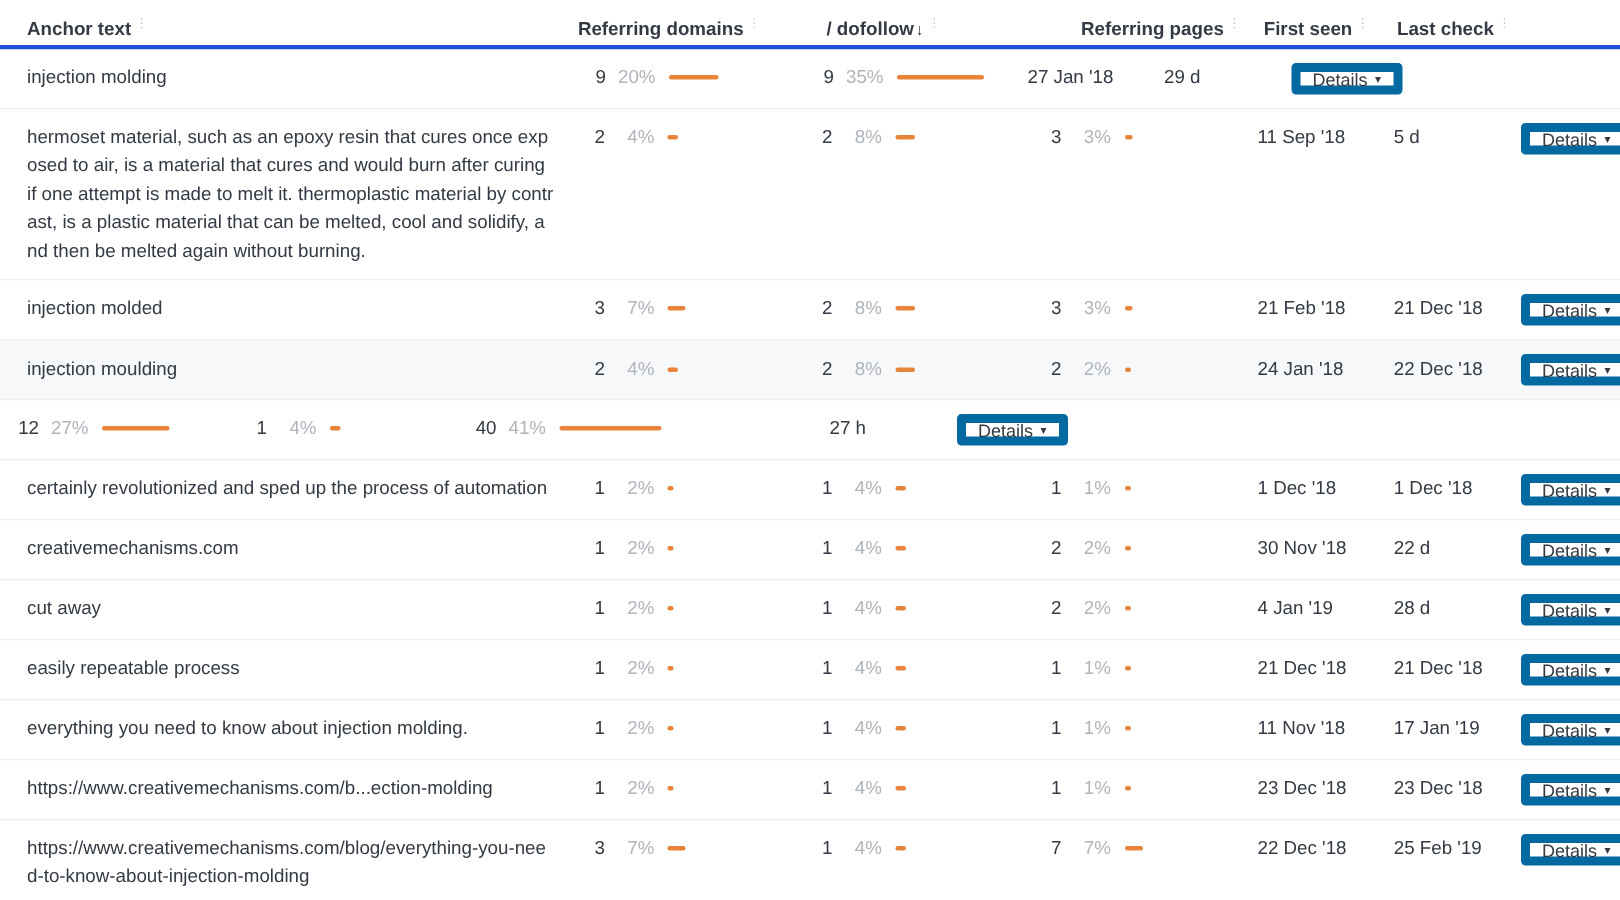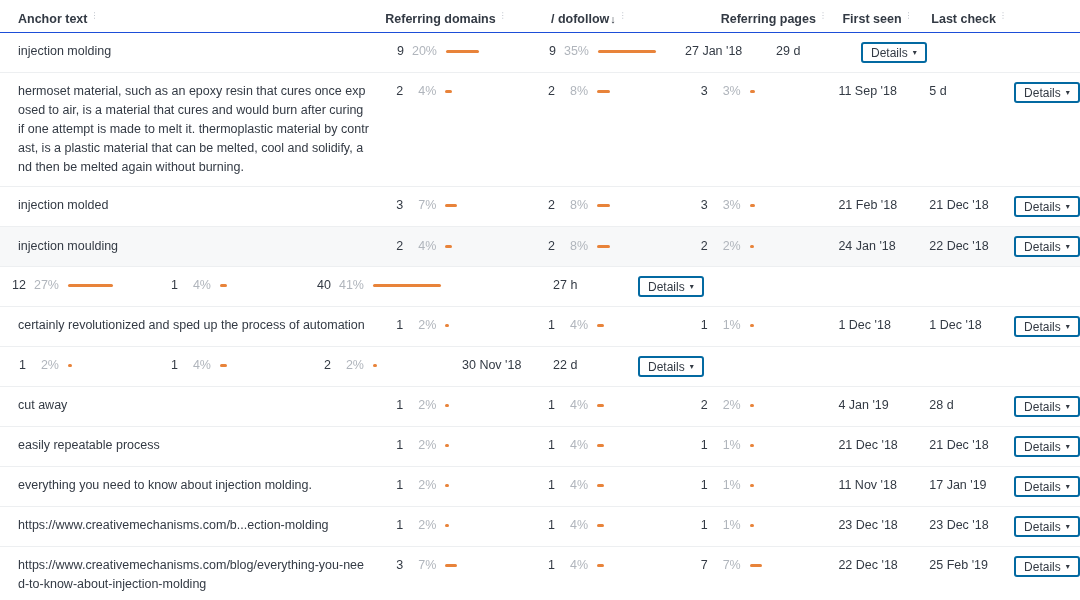--- a/index.html
+++ b/index.html
@@ -16,21 +16,21 @@
     background: #fff;
   }
 
   
   .thead {
     display: flex;
     align-items: flex-start;
     height: 33px;
     padding-top: 9px;
     background: #fff;
-    border-bottom: 1px solid #1d4ed8;
+    border-bottom: 3px solid #1d4ed8;
   }
   .th {
     font-size: 12.5px;
     font-weight: bold;
     color: #333a44;
     white-space: nowrap;
     position: relative;
     line-height: 14px;
   }
   .th .info {
@@ -127,21 +127,21 @@
   .c-last.cell  { padding-left: 9px; }
 
   .c-details.cell { padding-left: 4px; }
   .details-btn {
     display: inline-flex;
     align-items: center;
     justify-content: center;
     gap: 5px;
     height: 21px;
     padding: 0 8px;
-    border: 2px solid #0369a1;
+    border: 6px solid #0369a1;
     border-radius: 3px;
     background: #fff;
     font-size: 12px;
     color: #333a44;
     font-family: "Liberation Sans", sans-serif;
     cursor: pointer;
     white-space: nowrap;
   }
   .details-btn .caret { font-size: 8px; color: #333a44; }
 </style>
@@ -407,20 +407,23 @@
         </div>
         <div class="cell c-last">
           <div class="date">1 Dec '18</div>
         </div>
         <div class="cell c-details"><button class="details-btn">
             <span>Details</span>
             <span class="caret">▾</span>
           </button></div>
       </div>
       <div class="row">
+        <div class="cell c-anchor">
+          <div class="anchor-text">creativemechanisms.com</div>
+        </div>
         <div class="cell c-rd">
           <div class="metric">
             <span class="num">1</span>
             <span class="pct">2%</span>
             <span class="barwrap">
               <span class="bar" style="width:4px;background:#e8833a"></span>
             </span>
           </div>
         </div>
         <div class="cell c-df">

